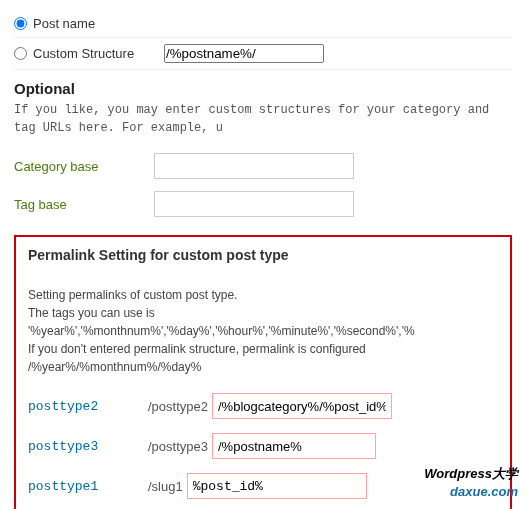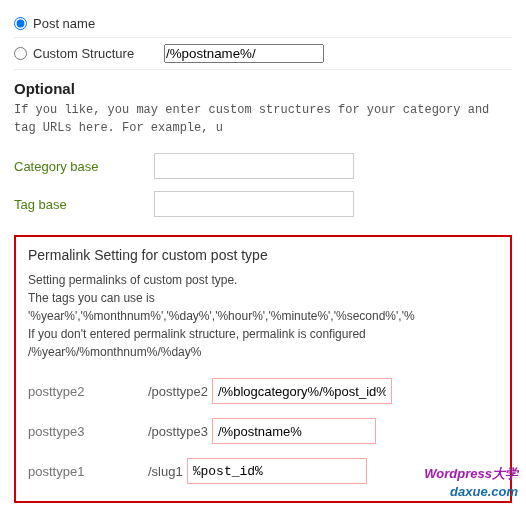--- a/index.html
+++ b/index.html
@@ -73,39 +73,40 @@
     }
 
     
     .cpt-section {
       border: 2px solid #cc0000;
       padding: 10px 12px;
       margin: 12px 0 10px 0;
     }
     .cpt-title {
       font-size: 14px;
-      font-weight: normal;
+      font-weight: bold;
       color: #333;
-      margin-bottom: 8px;
+      margin-bottom: 23px;
     }
     .cpt-desc {
       font-size: 12px;
       color: #444;
       line-height: 1.5;
       margin-bottom: 10px;
     }
     .cpt-row {
       display: flex;
       align-items: center;
       padding: 7px 0;
     }
     .cpt-row label {
       min-width: 120px;
       font-size: 13px;
-      color: #737373;
+      color: #0369a1;
+      font-family: Liberation Mono, monospace;
     }
     .cpt-row .cpt-input-group {
       display: flex;
       align-items: center;
       gap: 4px;
     }
     .cpt-row .cpt-prefix {
       font-size: 13px;
       color: #555;
       white-space: nowrap;
@@ -192,15 +193,15 @@
         <span class="cpt-prefix">/slug1</span>
         <input type="text" value="%post_id%" style="width: 180px; font-family: Liberation Mono, monospace;">
       </div>
     </div>
       </div>
   </div>
 
 </div>
 
 <div class="watermark">
-  <div><span style="color:#a21caf; font-style:italic;text-align:right;">Wordpress大学</span></div>
+  <div><span style="color:#000000; font-style:italic;text-align:right;">Wordpress大学</span></div>
   <div><span style="color:#1a6da8; font-style:italic;">daxue.com</span></div>
 </div>
 
 </body></html>

